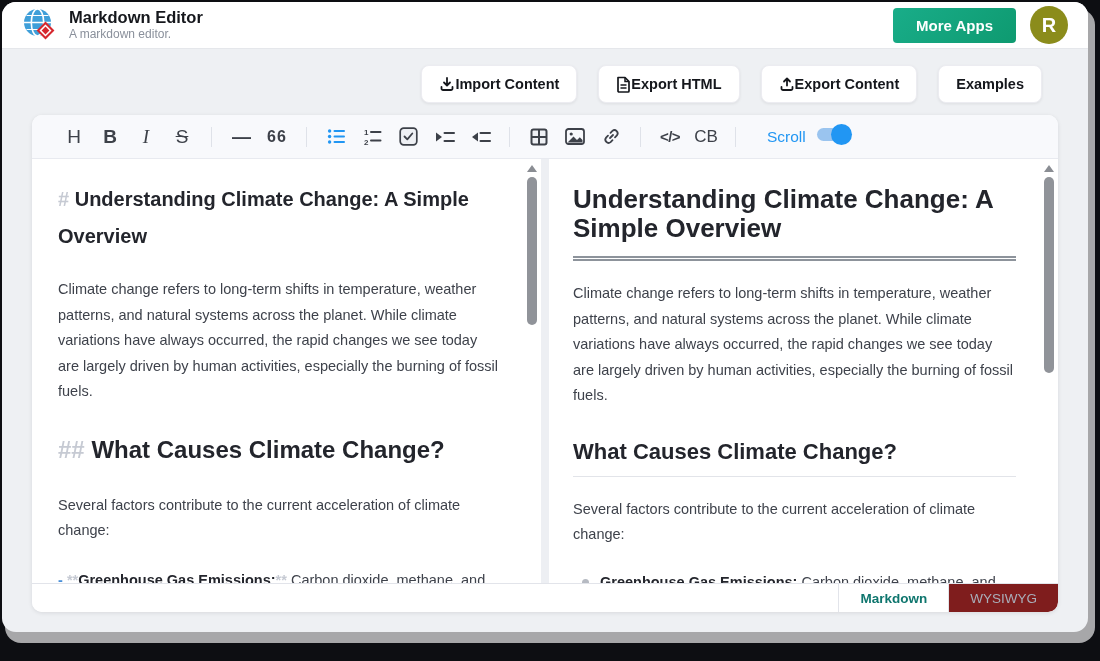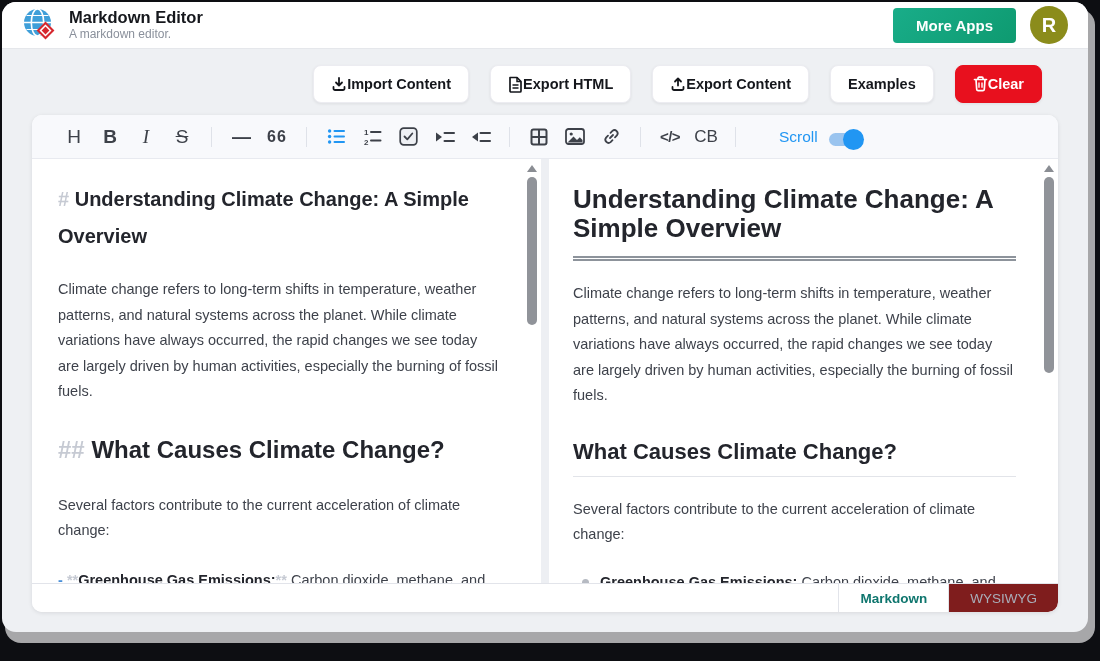--- a/index.html
+++ b/index.html
@@ -63,21 +63,21 @@
   }
   .tb-txt { font-size:19px; font-weight:500; color:#3d4149; }
   .tb-txt.bold { font-weight:800; }
   .tb-txt.italic { font-style:italic; font-family:"Liberation Serif",serif; }
   .tb-txt.strike { text-decoration:line-through; }
   .tb-txt.hr { font-weight:700; letter-spacing:-1px; }
   .tb-txt.quote { font-size:16px; font-weight:800; letter-spacing:1px; }
   .tb-txt.code { font-size:15px; font-weight:600; letter-spacing:-0.5px; }
   .tb-txt.cb { font-size:17px; font-weight:500; }
   .tb-sep { width:1px; height:20px; background:#dfe2e9; margin:0 11px; flex:0 0 auto; }
-  .scroll-ctl { display:flex; align-items:flex-end; gap:11px; margin-left:32px; cursor:pointer; }
+  .scroll-ctl { display:flex; align-items:flex-start; gap:11px; margin-left:20px; cursor:pointer; }
   .scroll-label { color:#2196f3; font-size:15.5px; }
   .toggle { position:relative; width:32px; height:13px; border-radius:7px; background:#9ac4ef; }
   .toggle .knob {
     position:absolute; right:-3px; top:-4px; width:21px; height:21px;
     border-radius:50%; background:#2196f3;
   }
   
   .panes { flex:1; display:flex; gap:8px; background:#edeff3; min-height:0; }
   .pane { flex:1; background:#fff; position:relative; overflow:hidden; }
   .pane-inner { padding:16px 42px 0 26px; }
@@ -183,30 +183,20 @@
     <button class="act-btn">
       <svg width="16" height="16" viewBox="0 0 16 16">
         <path d="M8 9.5 v-7 M5 5.5 L8 2.5 L11 5.5" stroke="#15171c" stroke-width="1.8" fill="none" stroke-linecap="round" stroke-linejoin="round"></path>
         <path d="M2.5 11 v1.5 a1.5 1.5 0 0 0 1.5 1.5 h8 a1.5 1.5 0 0 0 1.5 -1.5 V11" stroke="#15171c" stroke-width="1.8" fill="none" stroke-linecap="round"></path>
       </svg>
       <span>Export Content</span>
     </button>
     <button class="act-btn">
       <span>Examples</span>
     </button>
-    <button class="act-btn danger">
-      <svg width="15" height="16" viewBox="0 0 15 16">
-        <path d="M1.5 3.5 h12" stroke="#fff" stroke-width="1.7" stroke-linecap="round"></path>
-        <path d="M5 3.5 V2.2 a1 1 0 0 1 1 -1 h3 a1 1 0 0 1 1 1 V3.5" fill="none" stroke="#fff" stroke-width="1.7"></path>
-        <path d="M3 3.5 l.7 9.8 a1.5 1.5 0 0 0 1.5 1.4 h4.6 a1.5 1.5 0 0 0 1.5 -1.4 L12 3.5" fill="none" stroke="#fff" stroke-width="1.7"></path>
-        <line x1="6" y1="6.5" x2="6" y2="11.8" stroke="#fff" stroke-width="1.4"></line>
-        <line x1="9" y1="6.5" x2="9" y2="11.8" stroke="#fff" stroke-width="1.4"></line>
-      </svg>
-      <span>Clear</span>
-    </button>
   </div>
 
   <div class="editor-card">
 
     <div class="toolbar">
       <button class="tb-btn">
           <span class="tb-txt">H</span>
         </button>
       <button class="tb-btn">
           <span class="tb-txt bold">B</span>

